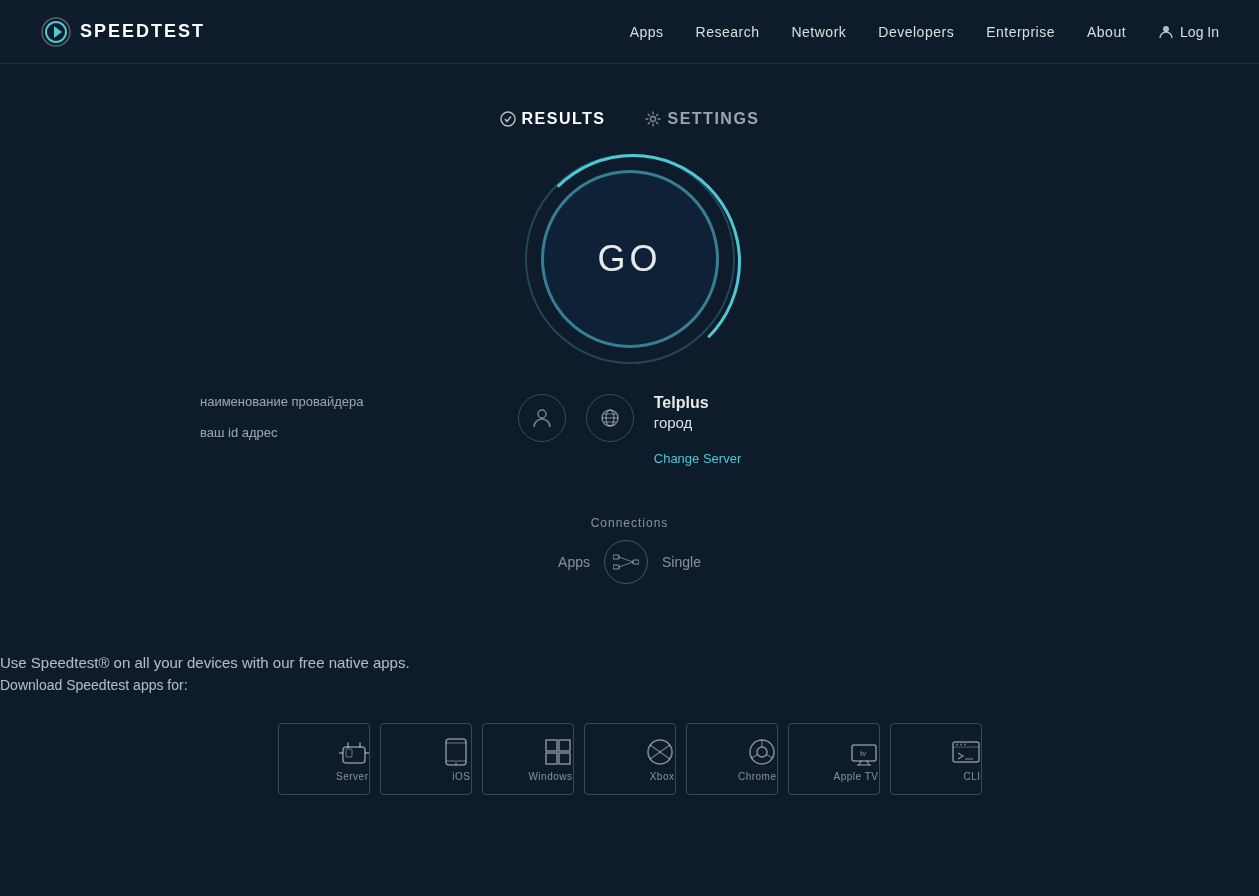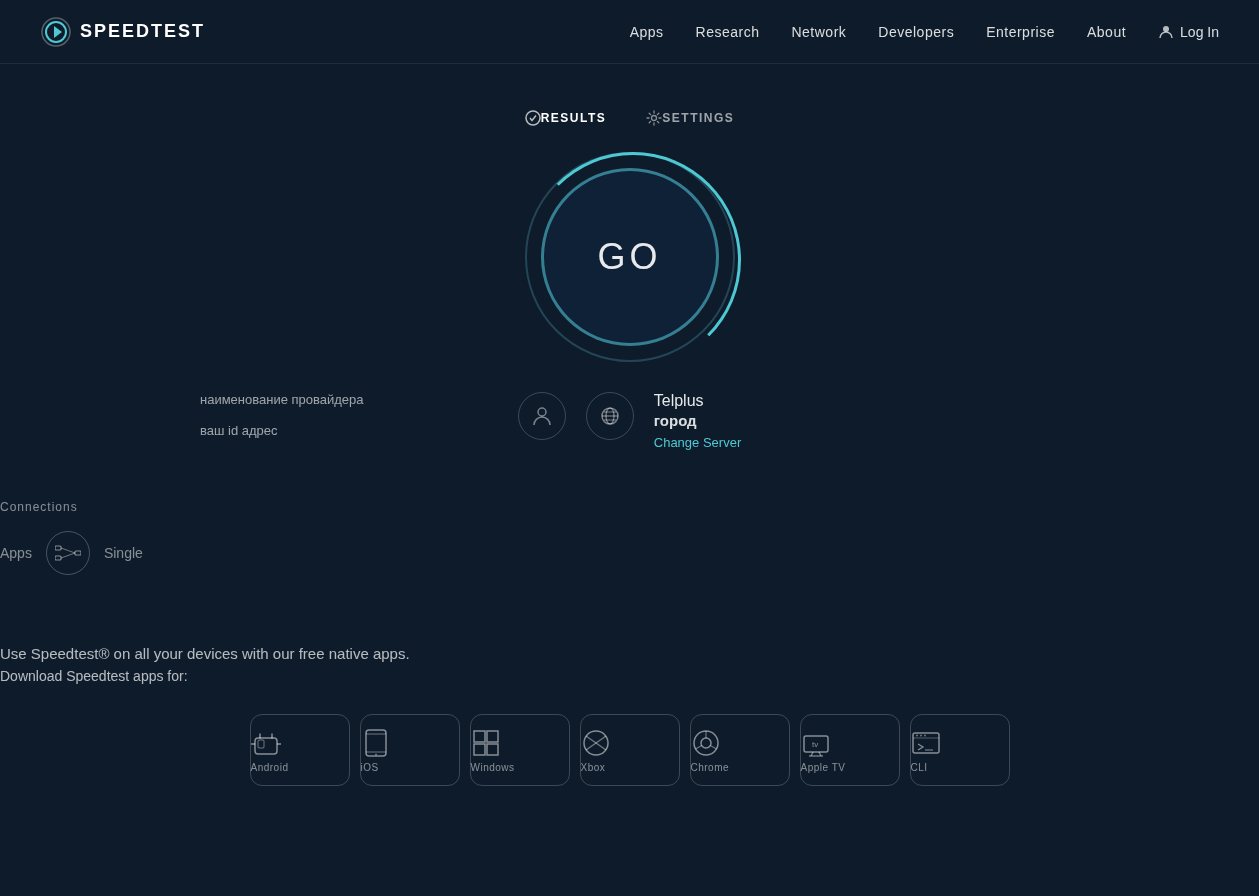--- a/index.html
+++ b/index.html
@@ -61,22 +61,23 @@
     
     .tabs {
       display: flex;
       justify-content: center;
       gap: 0;
       margin-top: 40px;
     }
     .tab {
       display: flex;
       align-items: center;
+      gap: 6px;
       padding: 6px 20px;
-      font-size: 12px;
+      font-size: 16px;
       font-weight: 600;
       letter-spacing: 1.5px;
       color: rgba(255,255,255,0.6);
       cursor: pointer;
       text-transform: uppercase;
     }
     .tab.active { color: #fff; }
     .tab-icon {
       width: 16px;
       height: 16px;
@@ -169,42 +170,42 @@
       color: rgba(255,255,255,0.5);
       font-size: 18px;
       flex-shrink: 0;
     }
     .server-info {
       display: flex;
       flex-direction: column;
     }
     .server-name {
       font-size: 16px;
-      font-weight: 400;
+      font-weight: 700;
       color: rgba(255,255,255,0.9);
       margin-bottom: 2px;
     }
     .server-city {
       font-size: 15px;
-      font-weight: 700;
+      font-weight: 400;
       color: rgba(255,255,255,0.85);
-      margin-bottom: 6px;
+      margin-bottom: 20px;
     }
     .change-server {
       font-size: 13px;
       color: #4ec9d4;
       cursor: pointer;
     }
 
     
     .connections-section {
       display: flex;
       flex-direction: column;
+      align-items: center;
       margin-top: 50px;
-      gap: 7px;
     }
     .connections-label {
       font-size: 12px;
       color: rgba(255,255,255,0.5);
       letter-spacing: 1px;
       margin-bottom: 10px;
     }
     .connections-toggle {
       display: flex;
       align-items: center;
@@ -241,27 +242,27 @@
 
     
     .apps-row {
       display: flex;
       justify-content: center;
       gap: 10px;
       margin-top: 30px;
       padding-bottom: 40px;
     }
     .app-icon-box {
-      width: 100px;
+      width: 92px;
       height: 72px;
       border: 1px solid rgba(255,255,255,0.2);
-      border-radius: 12px;
+      border-radius: 4px;
       display: flex;
       flex-direction: column;
-      align-items: flex-start;
+      align-items: flex-end;
       justify-content: center;
       gap: 4px;
       cursor: pointer;
       color: rgba(255,255,255,0.55);
       font-size: 22px;
       transition: border-color 0.2s;
     }
     .app-label {
       font-size: 10px;
       letter-spacing: 0.5px;
@@ -381,21 +382,21 @@
 
   <div class="app-icon-box">
     <svg width="30" height="30" viewBox="0 0 30 30">
       <rect x="4" y="10" width="22" height="16" rx="3" fill="none" stroke="rgba(255,255,255,0.5)" stroke-width="1.5"></rect>
       <line x1="9" y1="10" x2="9" y2="6" stroke="rgba(255,255,255,0.5)" stroke-width="1.5" stroke-linecap="round"></line>
       <line x1="21" y1="10" x2="21" y2="6" stroke="rgba(255,255,255,0.5)" stroke-width="1.5" stroke-linecap="round"></line>
       <line x1="0" y1="16" x2="4" y2="16" stroke="rgba(255,255,255,0.5)" stroke-width="1.5"></line>
       <line x1="26" y1="16" x2="30" y2="16" stroke="rgba(255,255,255,0.5)" stroke-width="1.5"></line>
       <rect x="7" y="12" width="6" height="8" rx="1" fill="none" stroke="rgba(255,255,255,0.4)" stroke-width="1"></rect>
     </svg>
-    <span class="app-label">Android</span>
+    <span class="app-label">Server</span>
   </div>
 
   <div class="app-icon-box">
     <svg width="30" height="30" viewBox="0 0 30 30">
       <rect x="5" y="2" width="20" height="26" rx="3" fill="none" stroke="rgba(255,255,255,0.5)" stroke-width="1.5"></rect>
       <line x1="5" y1="6" x2="25" y2="6" stroke="rgba(255,255,255,0.4)" stroke-width="1"></line>
       <line x1="5" y1="24" x2="25" y2="24" stroke="rgba(255,255,255,0.4)" stroke-width="1"></line>
       <circle cx="15" cy="26.5" r="1" fill="rgba(255,255,255,0.4)"></circle>
     </svg>
     <span class="app-label">iOS</span>

